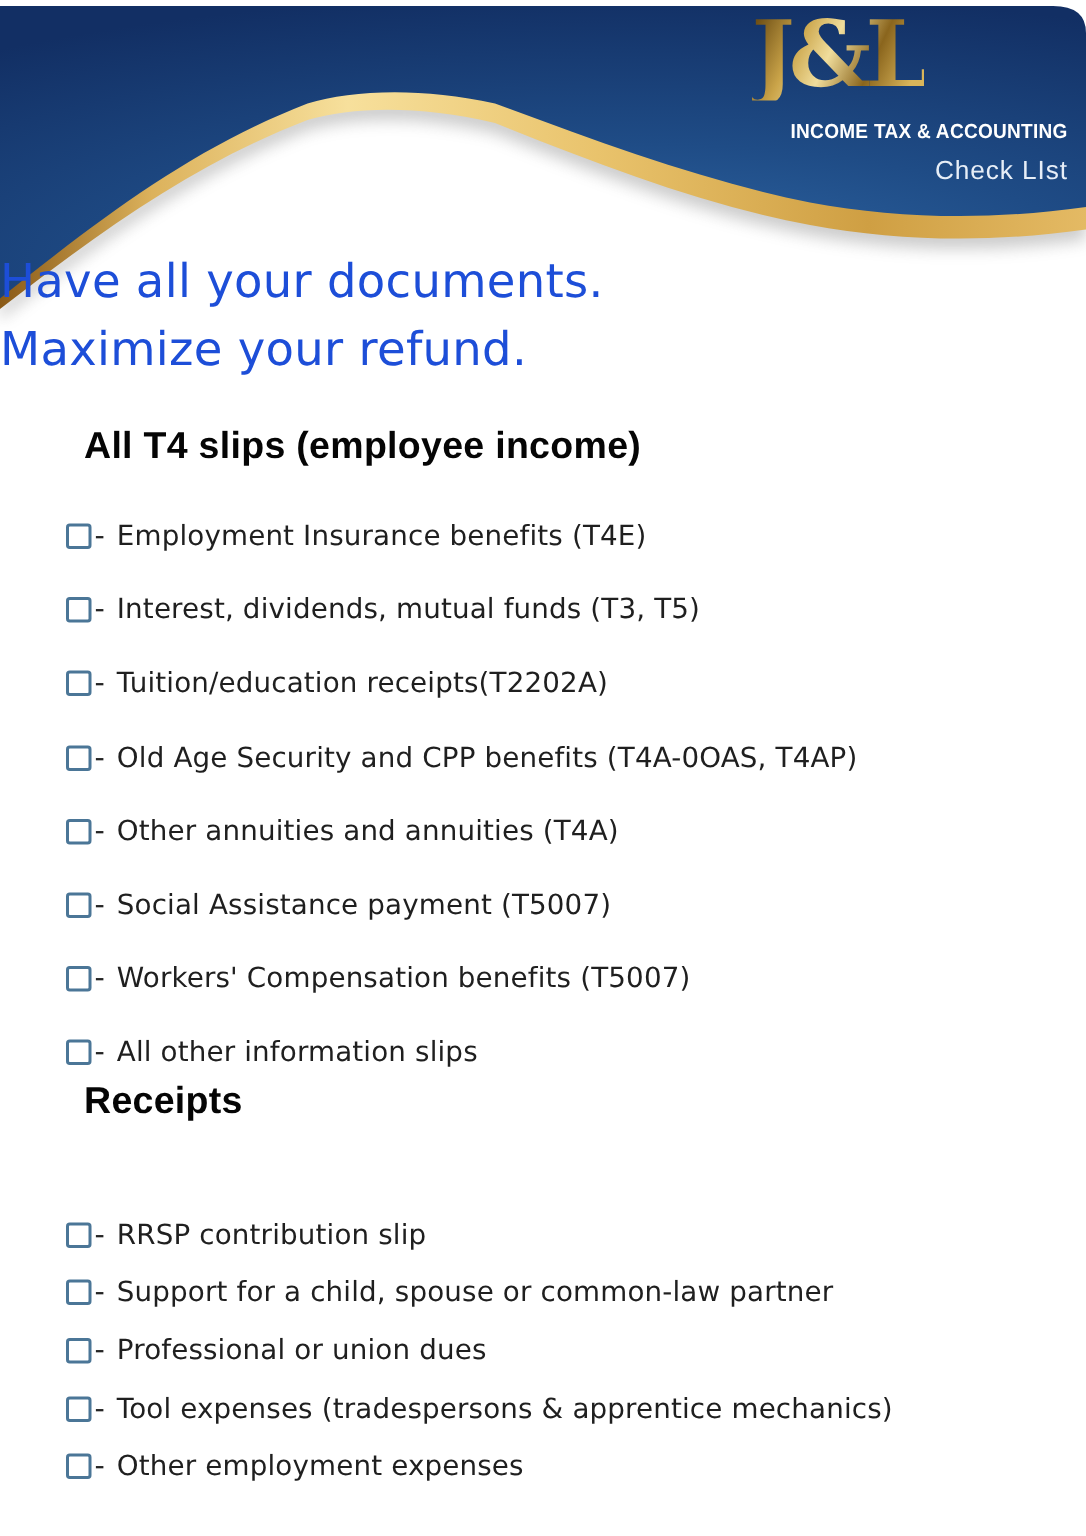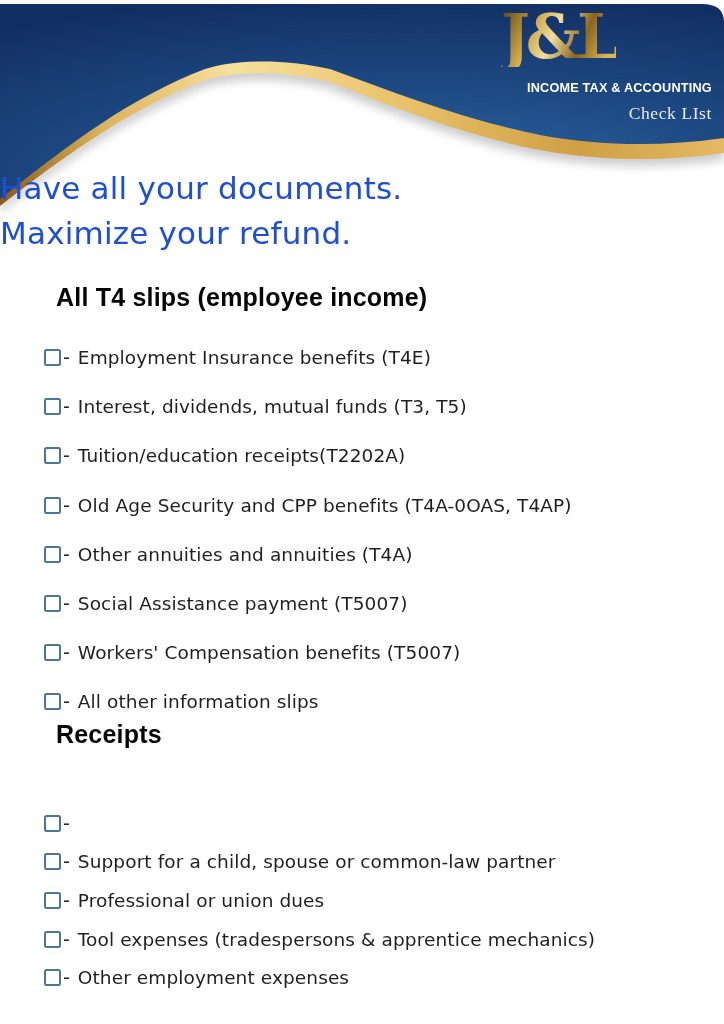--- a/index.html
+++ b/index.html
@@ -24,21 +24,21 @@
   }
   .brand-name{
     position:absolute;left:527px;top:80px;
     color:#ffffff;font-family:"Liberation Sans",sans-serif;
     font-weight:bold;font-size:13.5px;letter-spacing:0.2px;
     transform:scaleX(0.94);transform-origin:left center;
     white-space:nowrap;
   }
   .page-label{
     position:absolute;right:40px;top:103px;
-    color:#e7eef7;font-family:Liberation Serif, serif;
+    color:#e7eef7;font-family:Liberation Sans, sans-serif;
     font-size:17.5px;letter-spacing:0.6px;font-weight:400;
     white-space:nowrap;
   }
   
   .hero-title{
     position:absolute;top:166px;left:0;width:724px;
     text-align:left;color:#1d4ed8;
     font-size:31px;line-height:45px;letter-spacing:0.2px;
   }
   
@@ -154,20 +154,21 @@
       <span class="item-label">All other information slips</span>
     </div>
   </div>
 
   <div class="sec-heading second">Receipts</div>
 
   <div class="list second">
     <div class="row">
       <span class="cb"></span>
       <span class="dash">-</span>
+      <span class="item-label">RRSP contribution slip</span>
     </div>
     <div class="row">
       <span class="cb"></span>
       <span class="dash">-</span>
       <span class="item-label">Support for a child, spouse or common-law partner</span>
     </div>
     <div class="row">
       <span class="cb"></span>
       <span class="dash">-</span>
       <span class="item-label">Professional or union dues</span>

